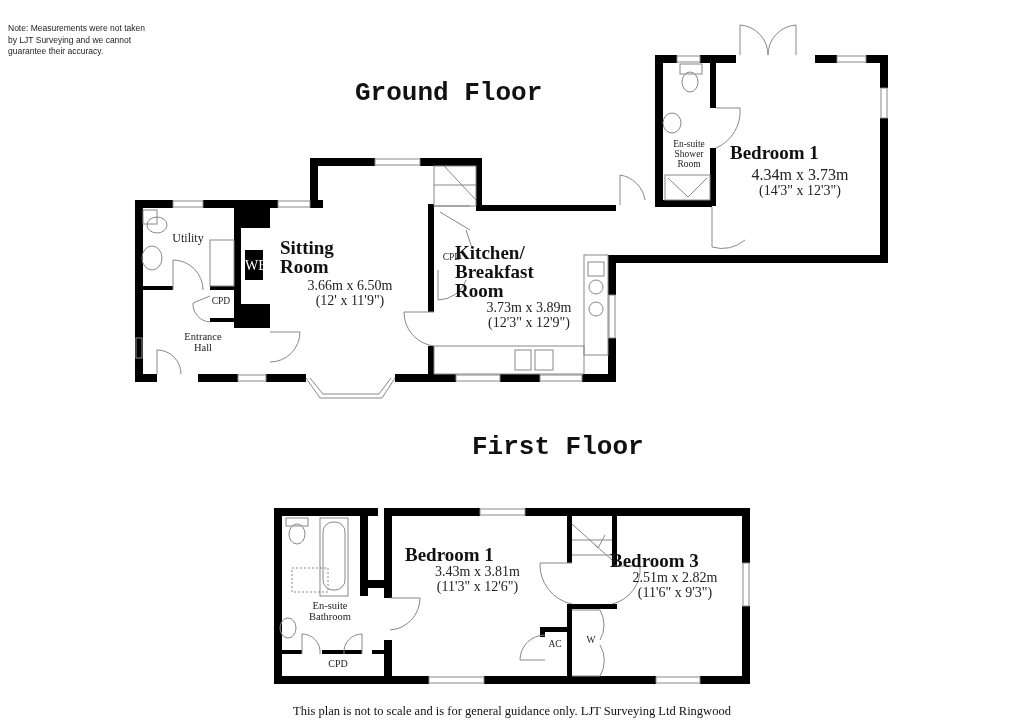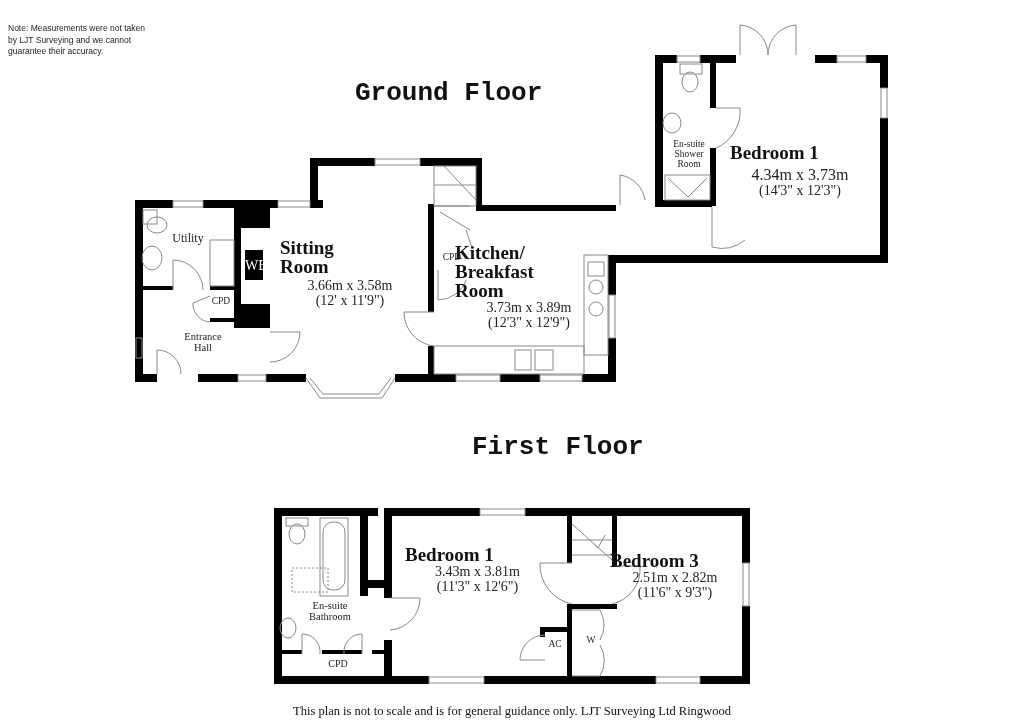--- a/index.html
+++ b/index.html
@@ -173,21 +173,21 @@
 <div class="abs note">Note: Measurements were not taken
 by LJT Surveying and we cannot
  guarantee their accuracy.</div>
 
 <div class="abs floor-title" style="left:355px;top:78px;">Ground Floor</div>
 <div class="abs floor-title" style="left:472px;top:432px;">First Floor</div>
 
 <div class="abs" style="left:280px;top:238px;width:140px;">
   <div class="room-name" style="font-size:19px;">Sitting
 Room</div>
-  <div class="room-dim" style="font-size:14px;margin-top:3px;">3.66m x 3.58m</div>
+  <div class="room-dim" style="font-size:14px;margin-top:3px;">3.66m x 6.50m</div>
   <div class="room-dim" style="font-size:14px;">(12' x 11'9")</div>
 </div>
 
 <div class="abs" style="left:455px;top:243px;width:148px;">
   <div class="room-name" style="font-size:19px;">Kitchen/
 Breakfast
 Room</div>
   <div class="room-dim" style="font-size:14px;margin-top:1px;">3.73m x 3.89m</div>
   <div class="room-dim" style="font-size:14px;">(12'3" x 12'9")</div>
 </div>

